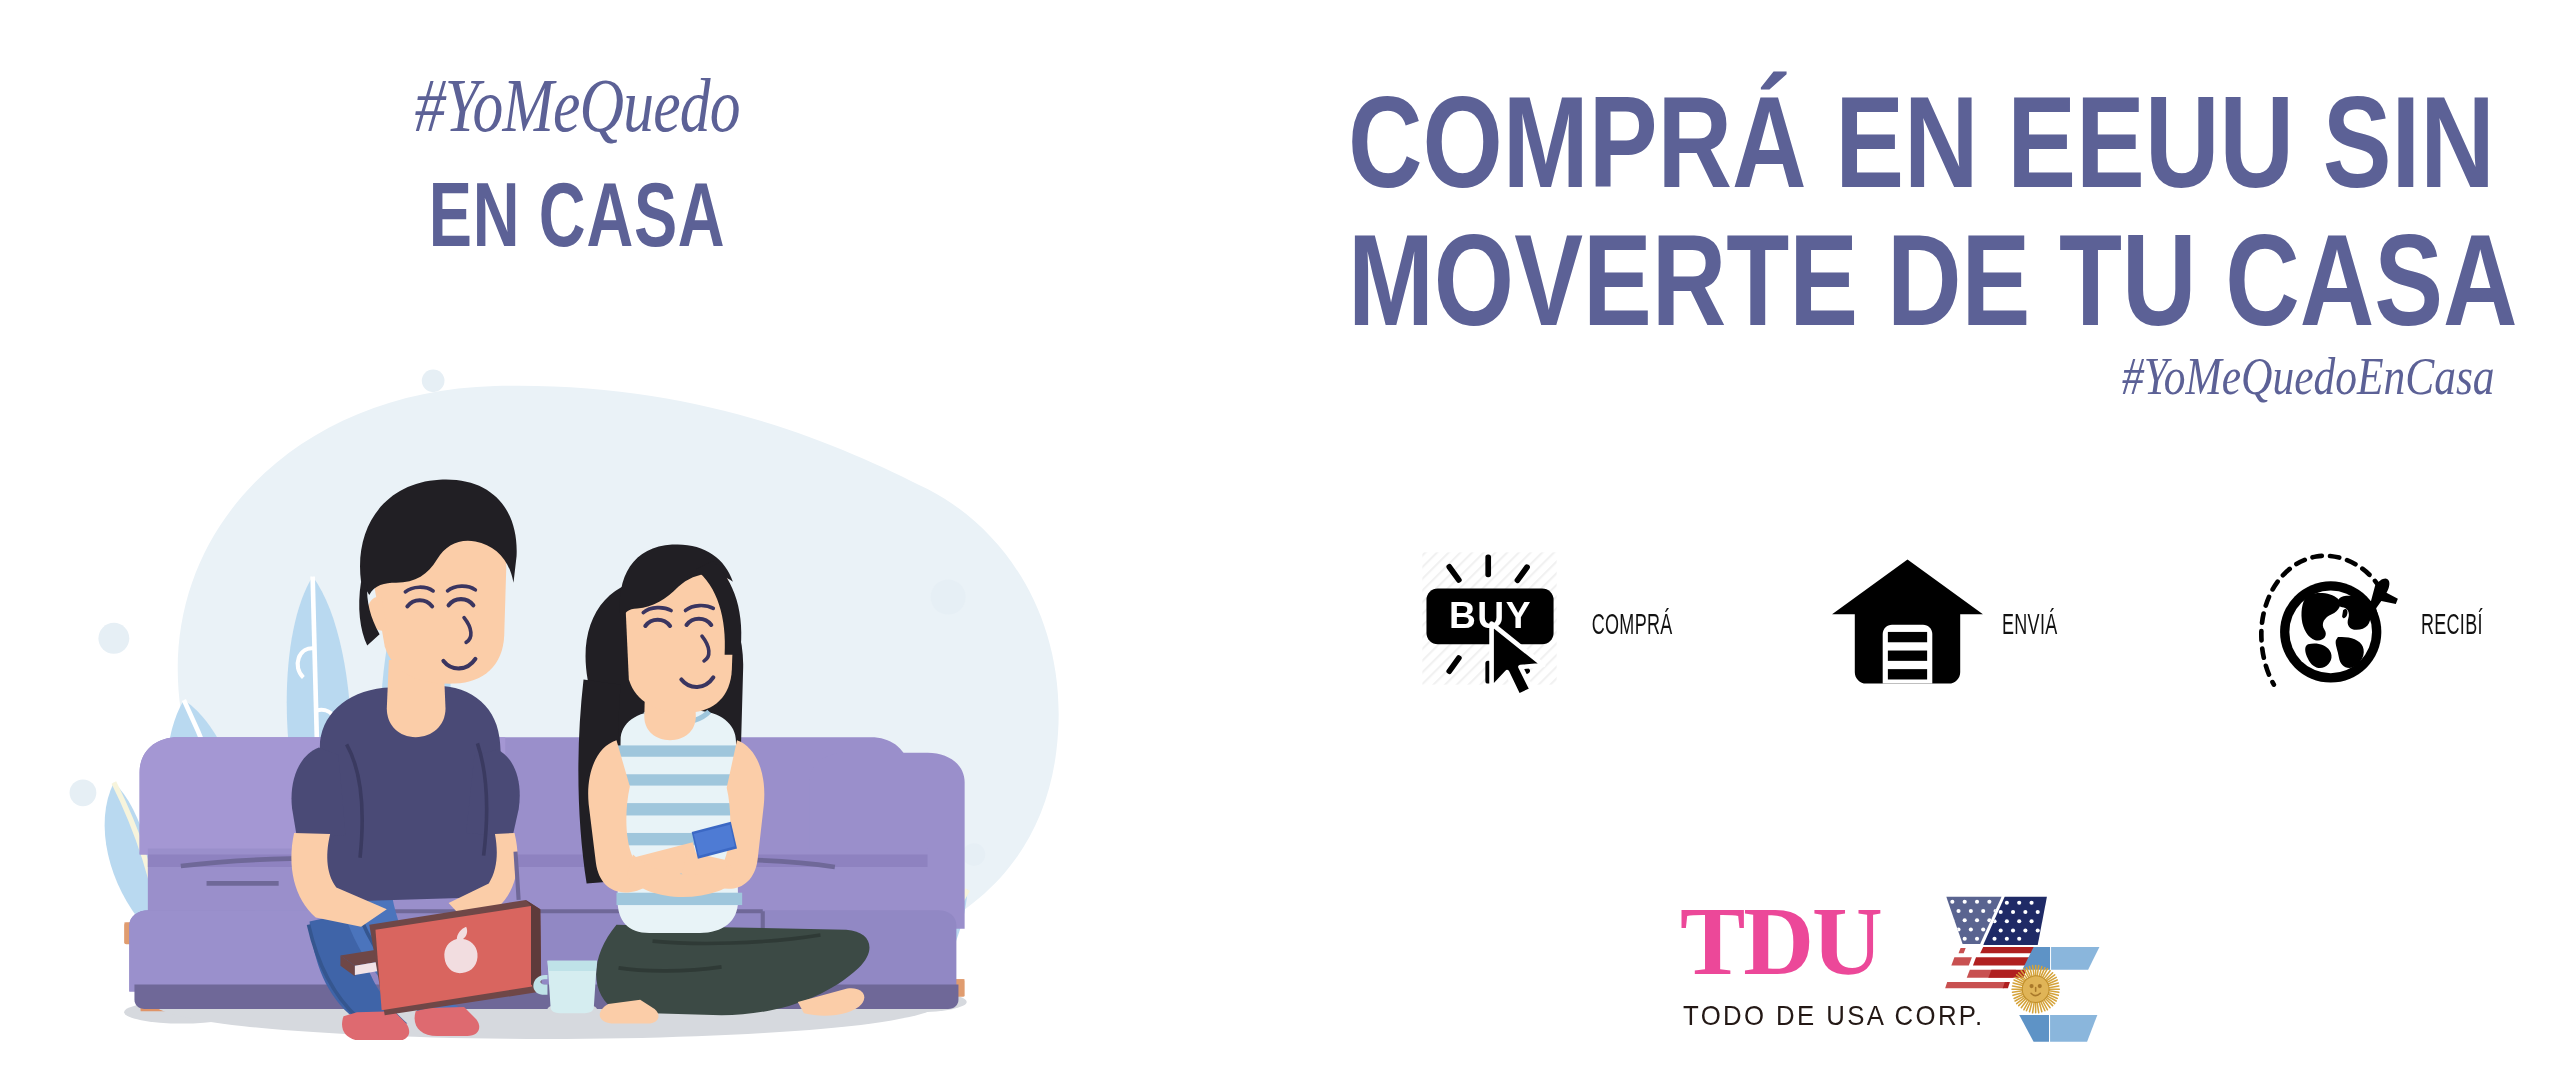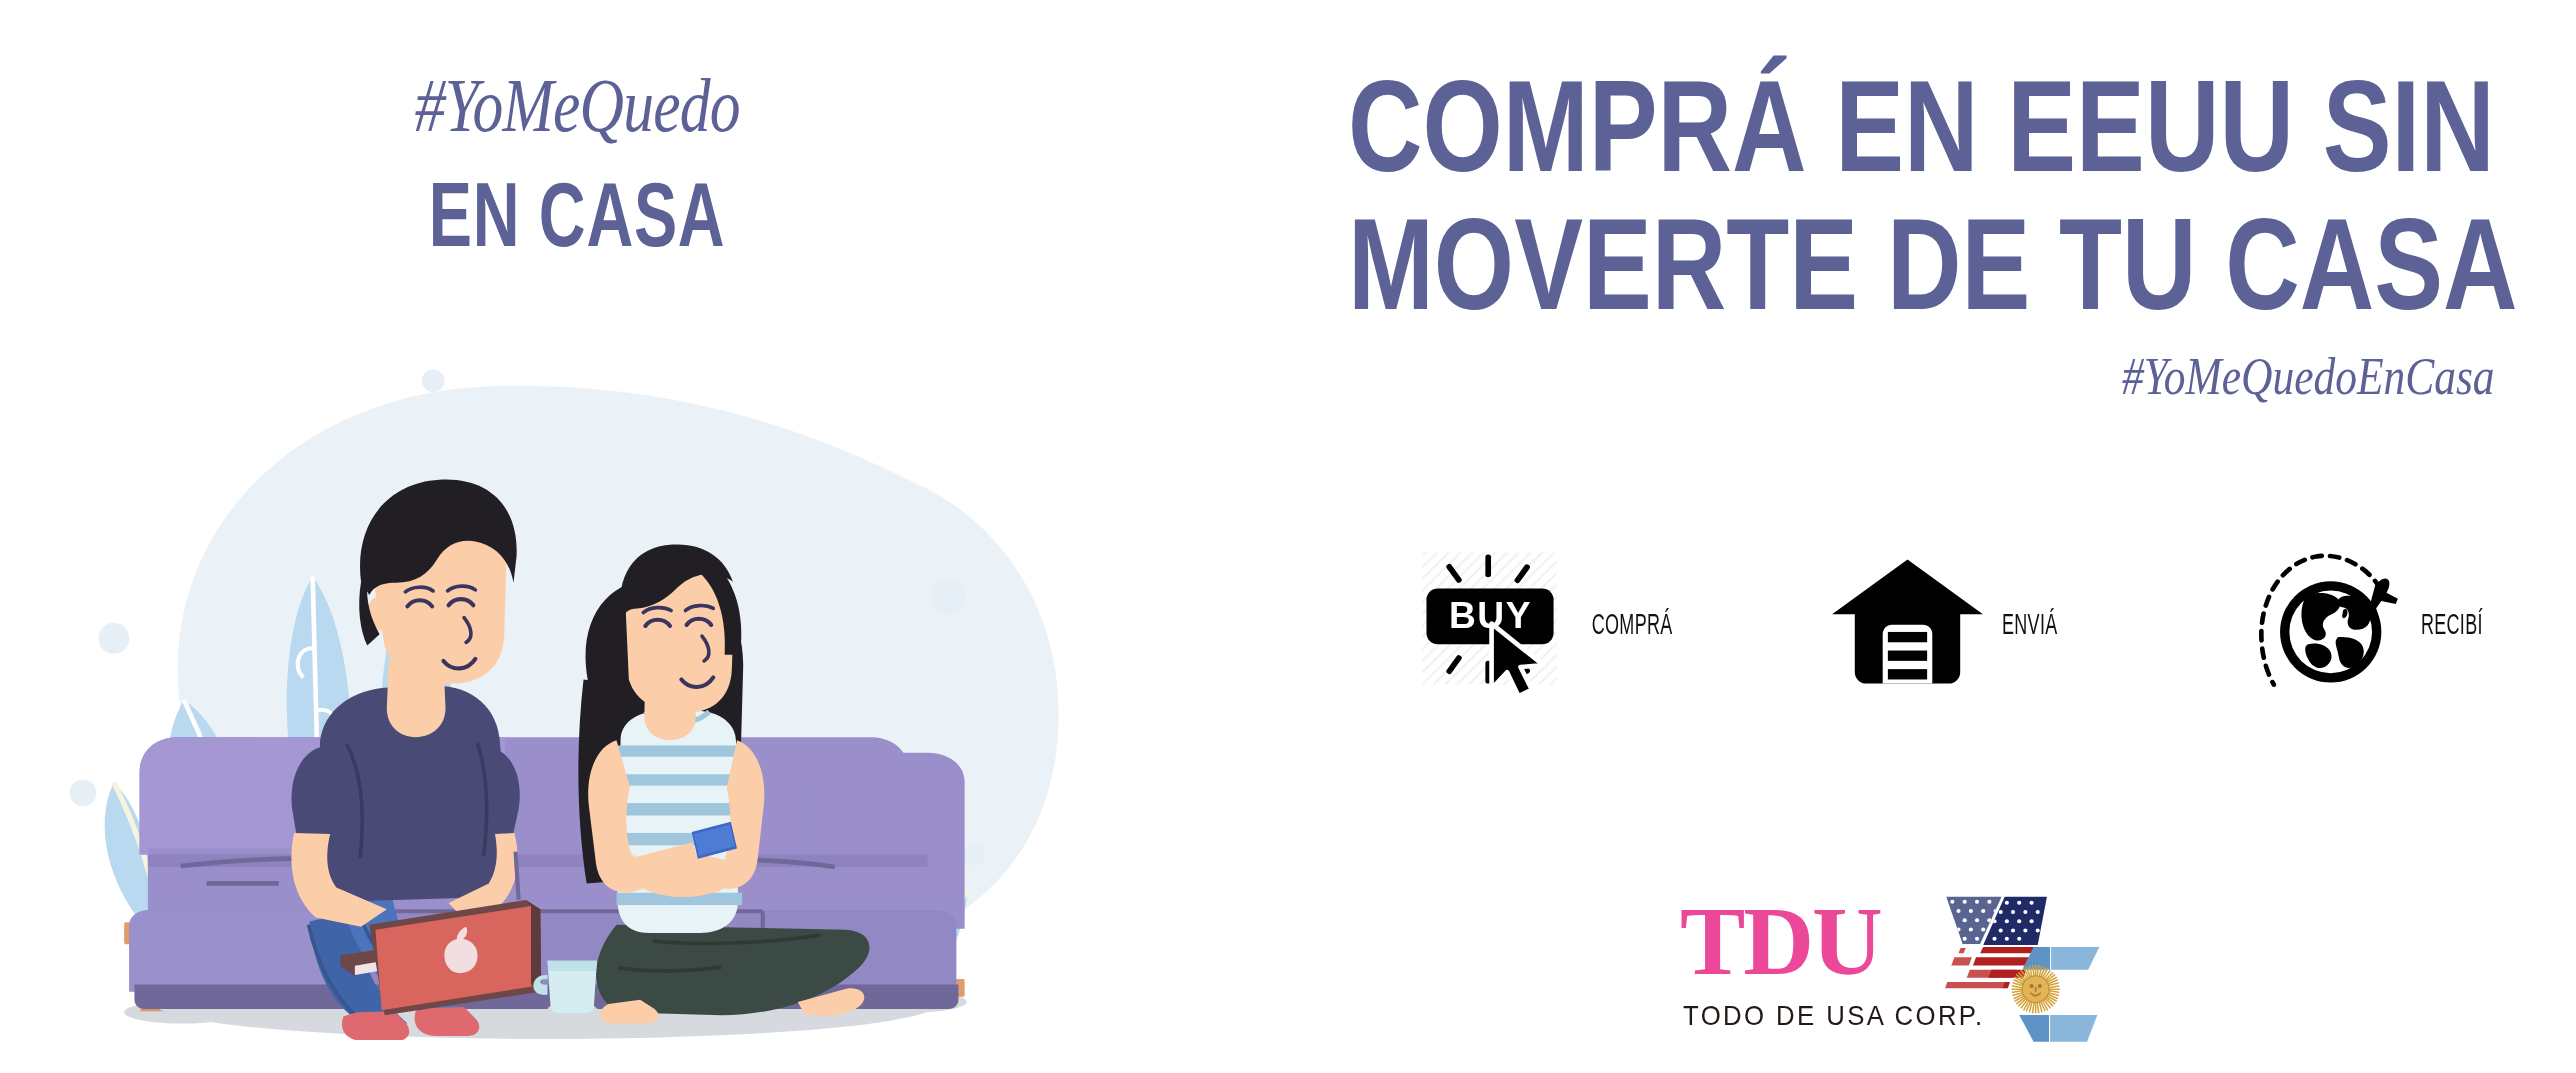--- a/index.html
+++ b/index.html
@@ -39,21 +39,21 @@
     transform:scaleX(0.72);
     letter-spacing:1px;
     line-height:1;
   }
 
   #illustration{ position:absolute; left:52px; top:319px; width:1061px; height:721px; }
 
   
   #right-panel{ position:absolute; left:1154px; top:0; width:1422px; height:1074px; }
 
-  #main-headline{ position:absolute; left:62px; top:62px; width:1319px; text-align:left; }
+  #main-headline{ position:absolute; left:62px; top:78px; width:1319px; text-align:left; }
   #main-headline .line{
     display:block;
     font-family:"Liberation Sans", sans-serif;
     font-weight:bold;
     color:#5C6196;
     font-size:129px;
     line-height:1.0;
     transform:scaleX(0.80);
     letter-spacing:0px;
     white-space:nowrap;

